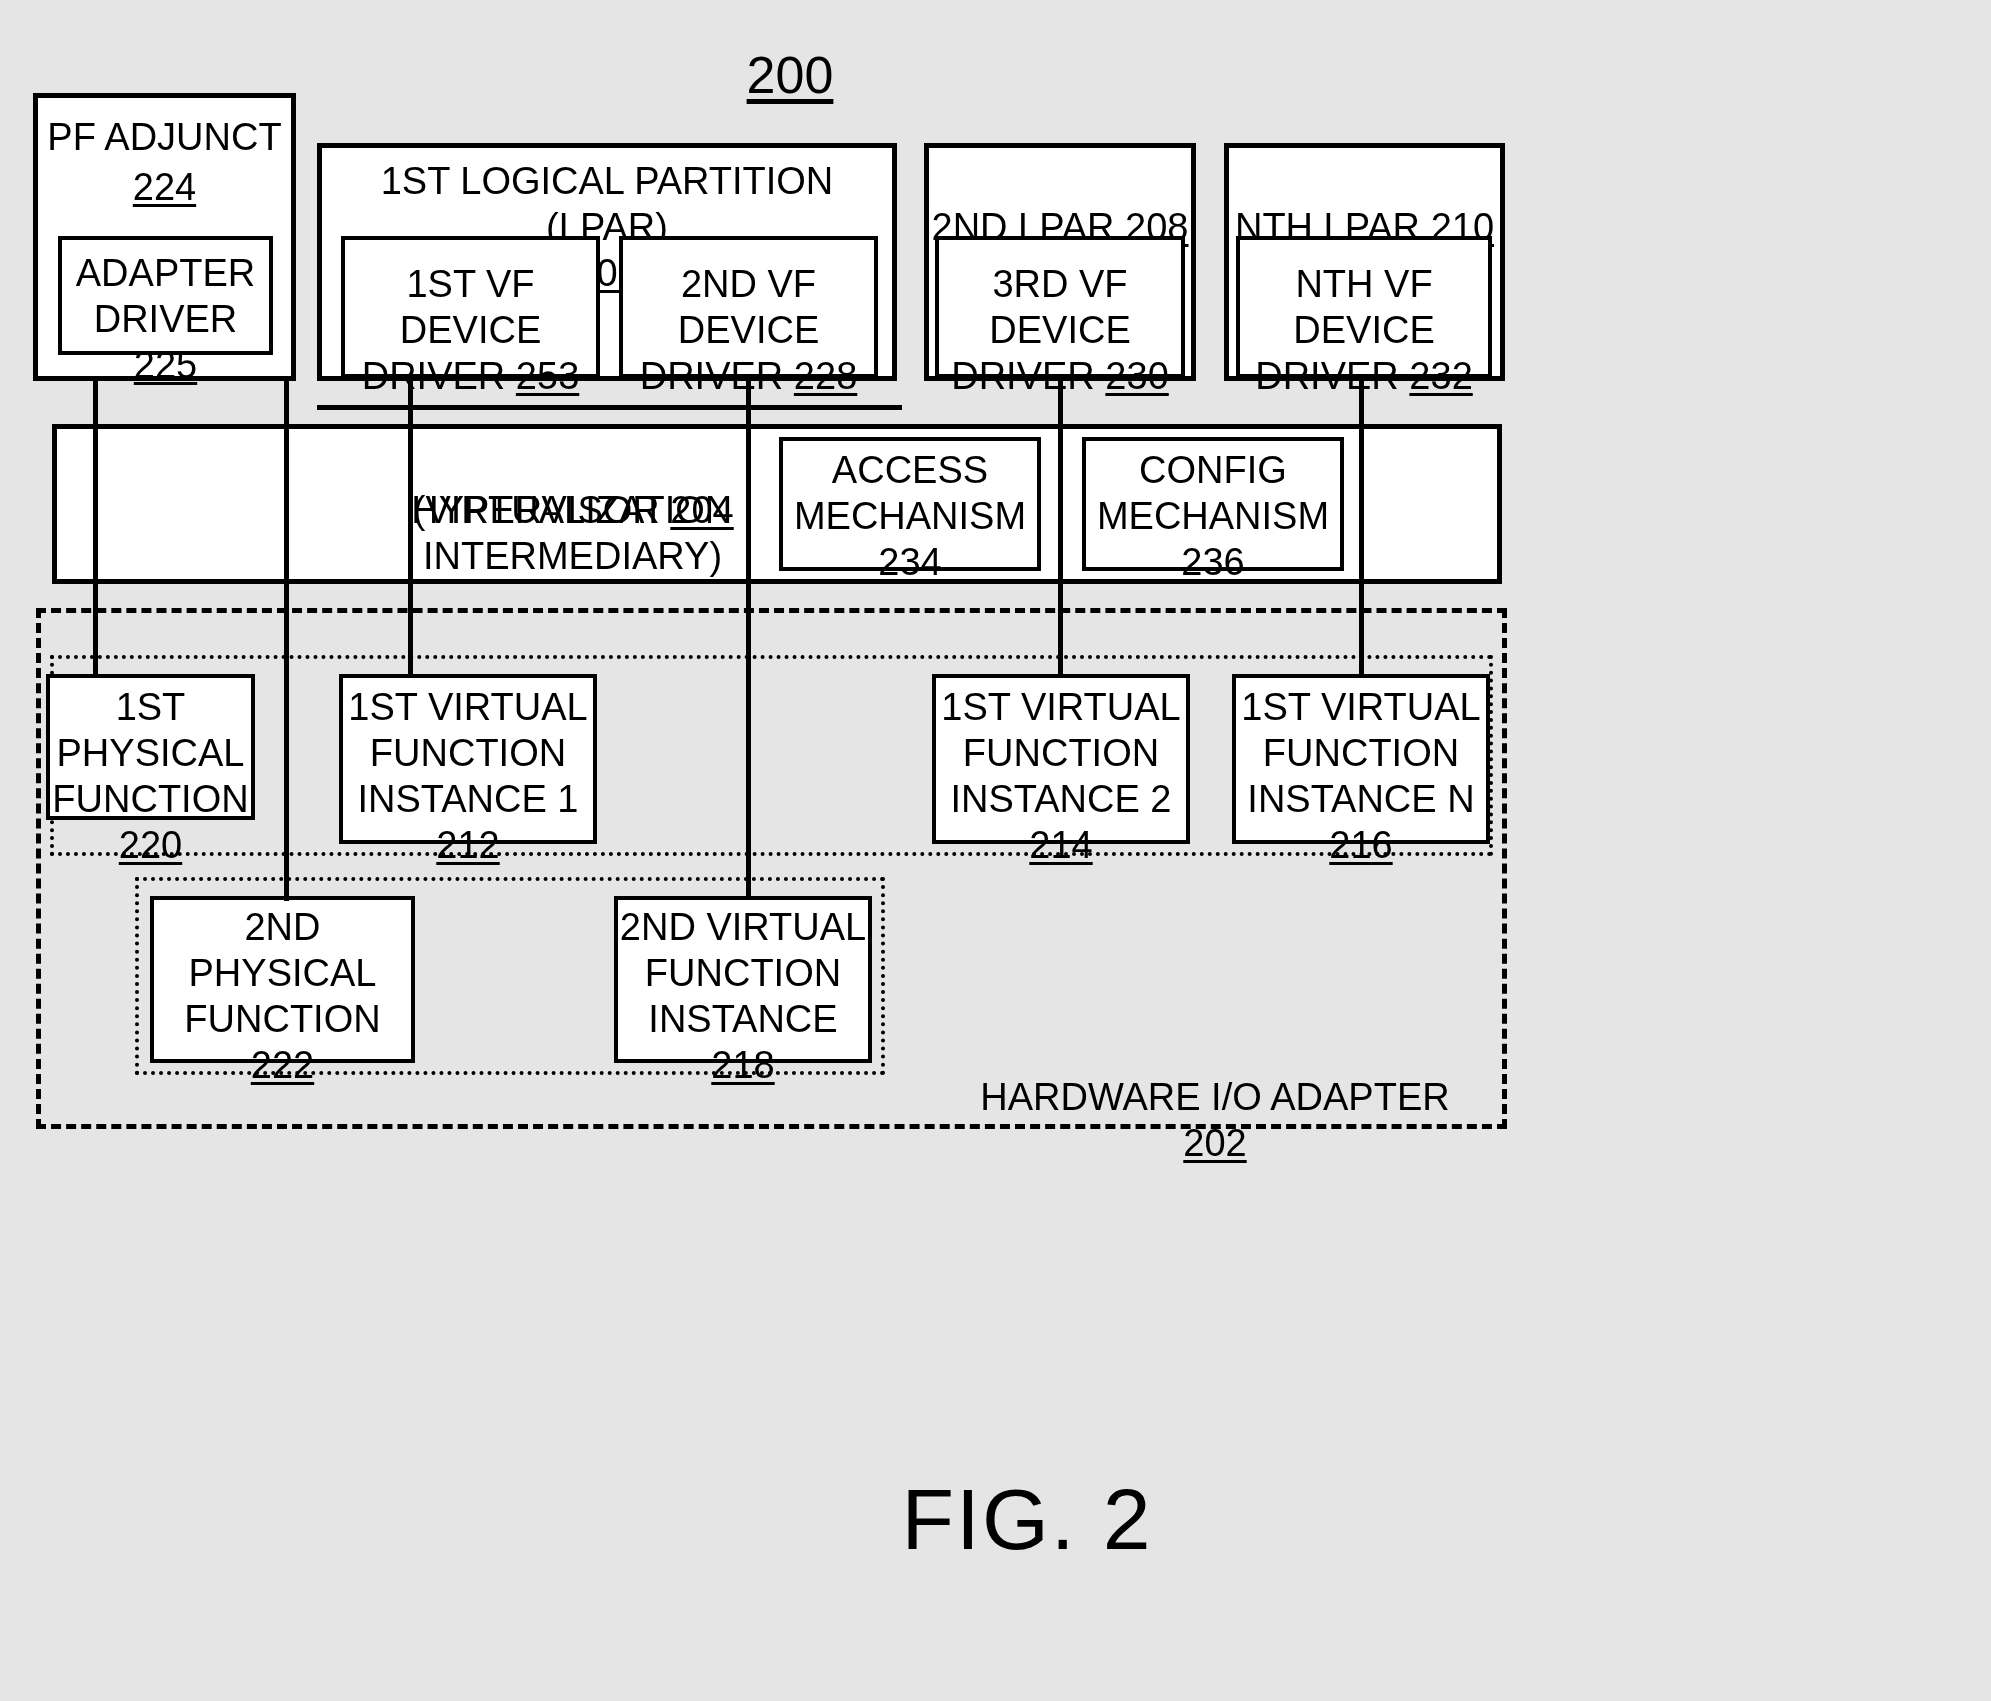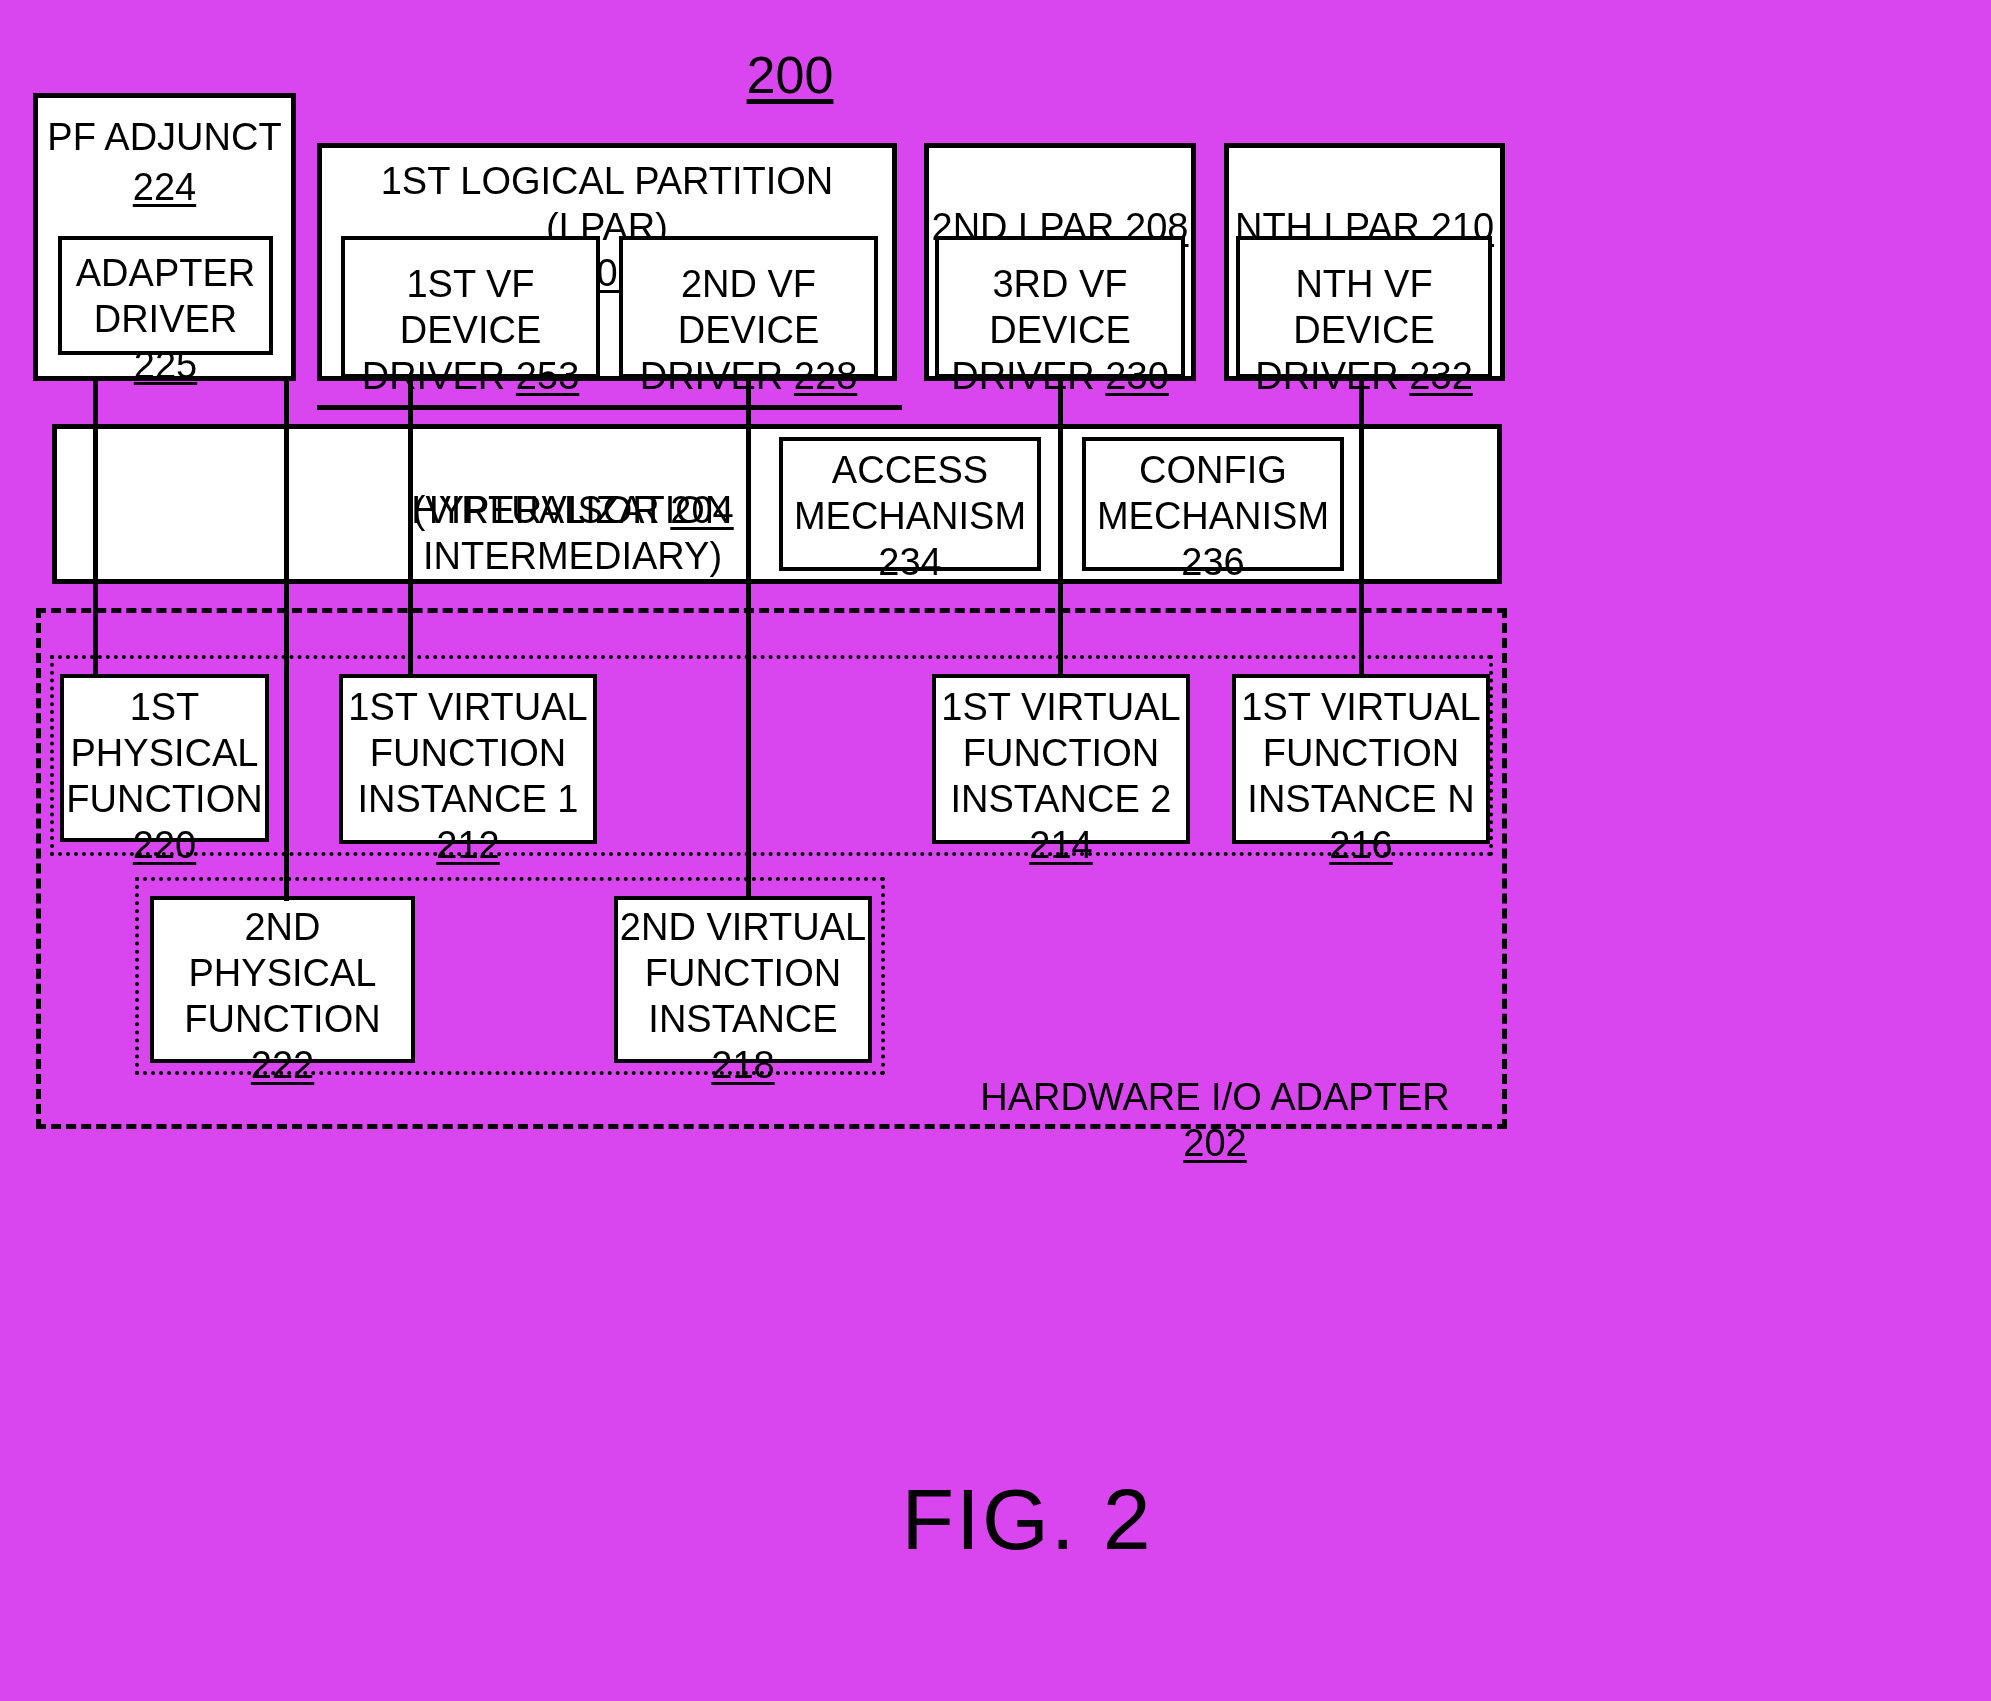--- a/index.html
+++ b/index.html
@@ -8,21 +8,21 @@
     background: #ffffff;
   }
   body {
     font-family: "Liberation Sans", "DejaVu Sans", sans-serif;
     color: #000000;
   }
   #stage {
     position: relative;
     width: 1991px;
     height: 1701px;
-    background: #d946ef;
+    background: #e5e5e5;
     overflow: hidden;
   }
   .abs { position: absolute; box-sizing: border-box; }
 
   
   .tx {
     font-size: 38px;
     line-height: 46px;
     text-align: center;
     letter-spacing: 0px;
@@ -141,21 +141,21 @@
     <div class="tx u">236</div>
   </div>
 
   <div class="abs dashed-box" style="left:36px; top:608px; width:1471px; height:521px;"></div>
   <div class="abs tx" style="left:950px; top:1028px; width:530px;">
     <span>HARDWARE I/O ADAPTER </span><span class="u">202</span>
   </div>
 
   <div class="abs dotted-box" style="left:50px; top:655px; width:1443px; height:201px;"></div>
 
-  <div class="abs solid-thin" style="left:60px; top:674px; width:209px; height:168px;">
+  <div class="abs solid-thin" style="left:46px; top:674px; width:209px; height:146px;">
     <div class="tx" style="margin-top:6px;">1ST
 PHYSICAL
 FUNCTION</div>
     <div class="tx u">220</div>
   </div>
 
   <div class="abs solid-thin" style="left:339px; top:674px; width:258px; height:170px;">
     <div class="tx" style="margin-top:6px;">1ST VIRTUAL
 FUNCTION
 INSTANCE 1</div>

